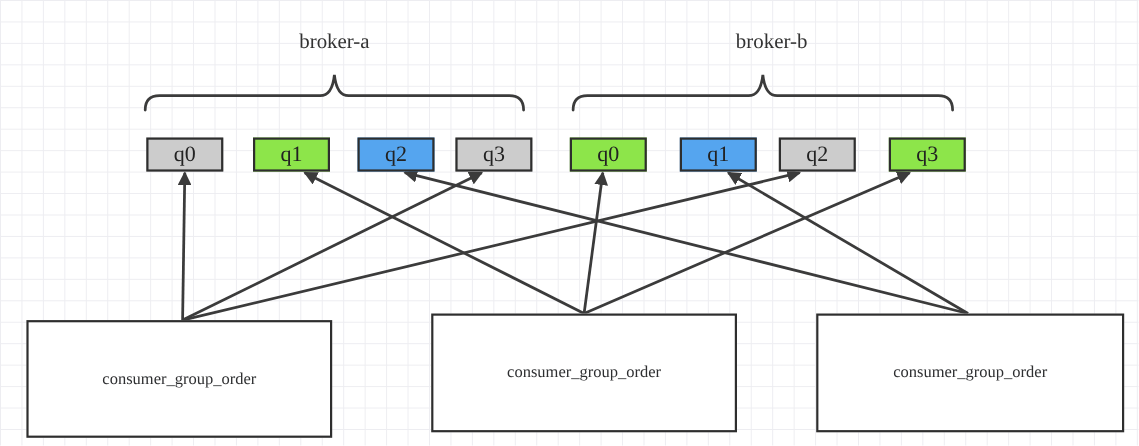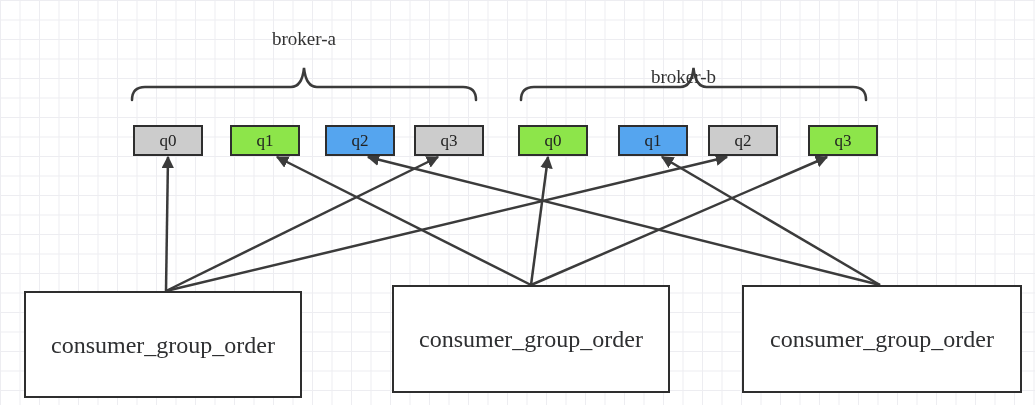--- a/index.html
+++ b/index.html
@@ -18,29 +18,29 @@
   #arrow-layer{position:absolute;left:0;top:0;width:1035px;height:405px;}
   .broker-label{
     position:absolute;top:27px;height:24px;
     text-align:center;font-size:19px;line-height:24px;color:#333;
   }
   .queue{
     position:absolute;
     box-sizing:border-box;
     border:2px solid #2e2e2e;
     display:flex;align-items:center;justify-content:center;
-    font-size:17px;color:#222;
+    font-size:20px;color:#222;
   }
   .consumer{
     position:absolute;
     box-sizing:border-box;
     border:2.5px solid #2e2e2e;
     background:#ffffff;
     display:flex;flex-direction:column;align-items:center;justify-content:center;
-    font-size:24px;line-height:26px;color:#2e2f31;
+    font-size:15px;line-height:26px;color:#2e2f31;
   }
 </style>
 </head>
 <body>
 
 <div id="canvas">
 
   <svg id="arrow-layer" width="1035" height="405" viewBox="0 0 1035 405">
       <defs>
         <marker id="ah" viewBox="0 0 10 10" refX="9" refY="5" markerWidth="5" markerHeight="5" orient="auto">
@@ -53,21 +53,21 @@
       <line x1="166" y1="291" x2="438" y2="157" stroke="#3b3b3b" stroke-width="2.5" marker-end="url(#ah)"></line>
       <line x1="166" y1="291" x2="727" y2="157" stroke="#3b3b3b" stroke-width="2.5" marker-end="url(#ah)"></line>
       <line x1="531" y1="285" x2="277" y2="157" stroke="#3b3b3b" stroke-width="2.5" marker-end="url(#ah)"></line>
       <line x1="531" y1="285" x2="548" y2="157" stroke="#3b3b3b" stroke-width="2.5" marker-end="url(#ah)"></line>
       <line x1="531" y1="285" x2="827" y2="157" stroke="#3b3b3b" stroke-width="2.5" marker-end="url(#ah)"></line>
       <line x1="880" y1="285" x2="368" y2="157" stroke="#3b3b3b" stroke-width="2.5" marker-end="url(#ah)"></line>
       <line x1="880" y1="285" x2="662" y2="157" stroke="#3b3b3b" stroke-width="2.5" marker-end="url(#ah)"></line>
     </svg>
 
   <div class="broker-label" style="left: 132px; width: 344px;">broker-a</div>
-  <div class="broker-label" style="left: 511px; width: 345px; margin-top: 38px;">broker-b</div>
+  <div class="broker-label" style="left: 529px; width: 345px;">broker-b</div>
 
   <div class="queue" style="left: 133px; top: 125px; width: 70px; height: 31px; background: rgb(204, 204, 204);">
     <span>q0</span>
   </div>
   <div class="queue" style="left: 230px; top: 125px; width: 70px; height: 31px; background: rgb(141, 229, 74);">
     <span>q1</span>
   </div>
   <div class="queue" style="left: 325px; top: 125px; width: 70px; height: 31px; background: rgb(85, 165, 239);">
     <span>q2</span>
   </div>

